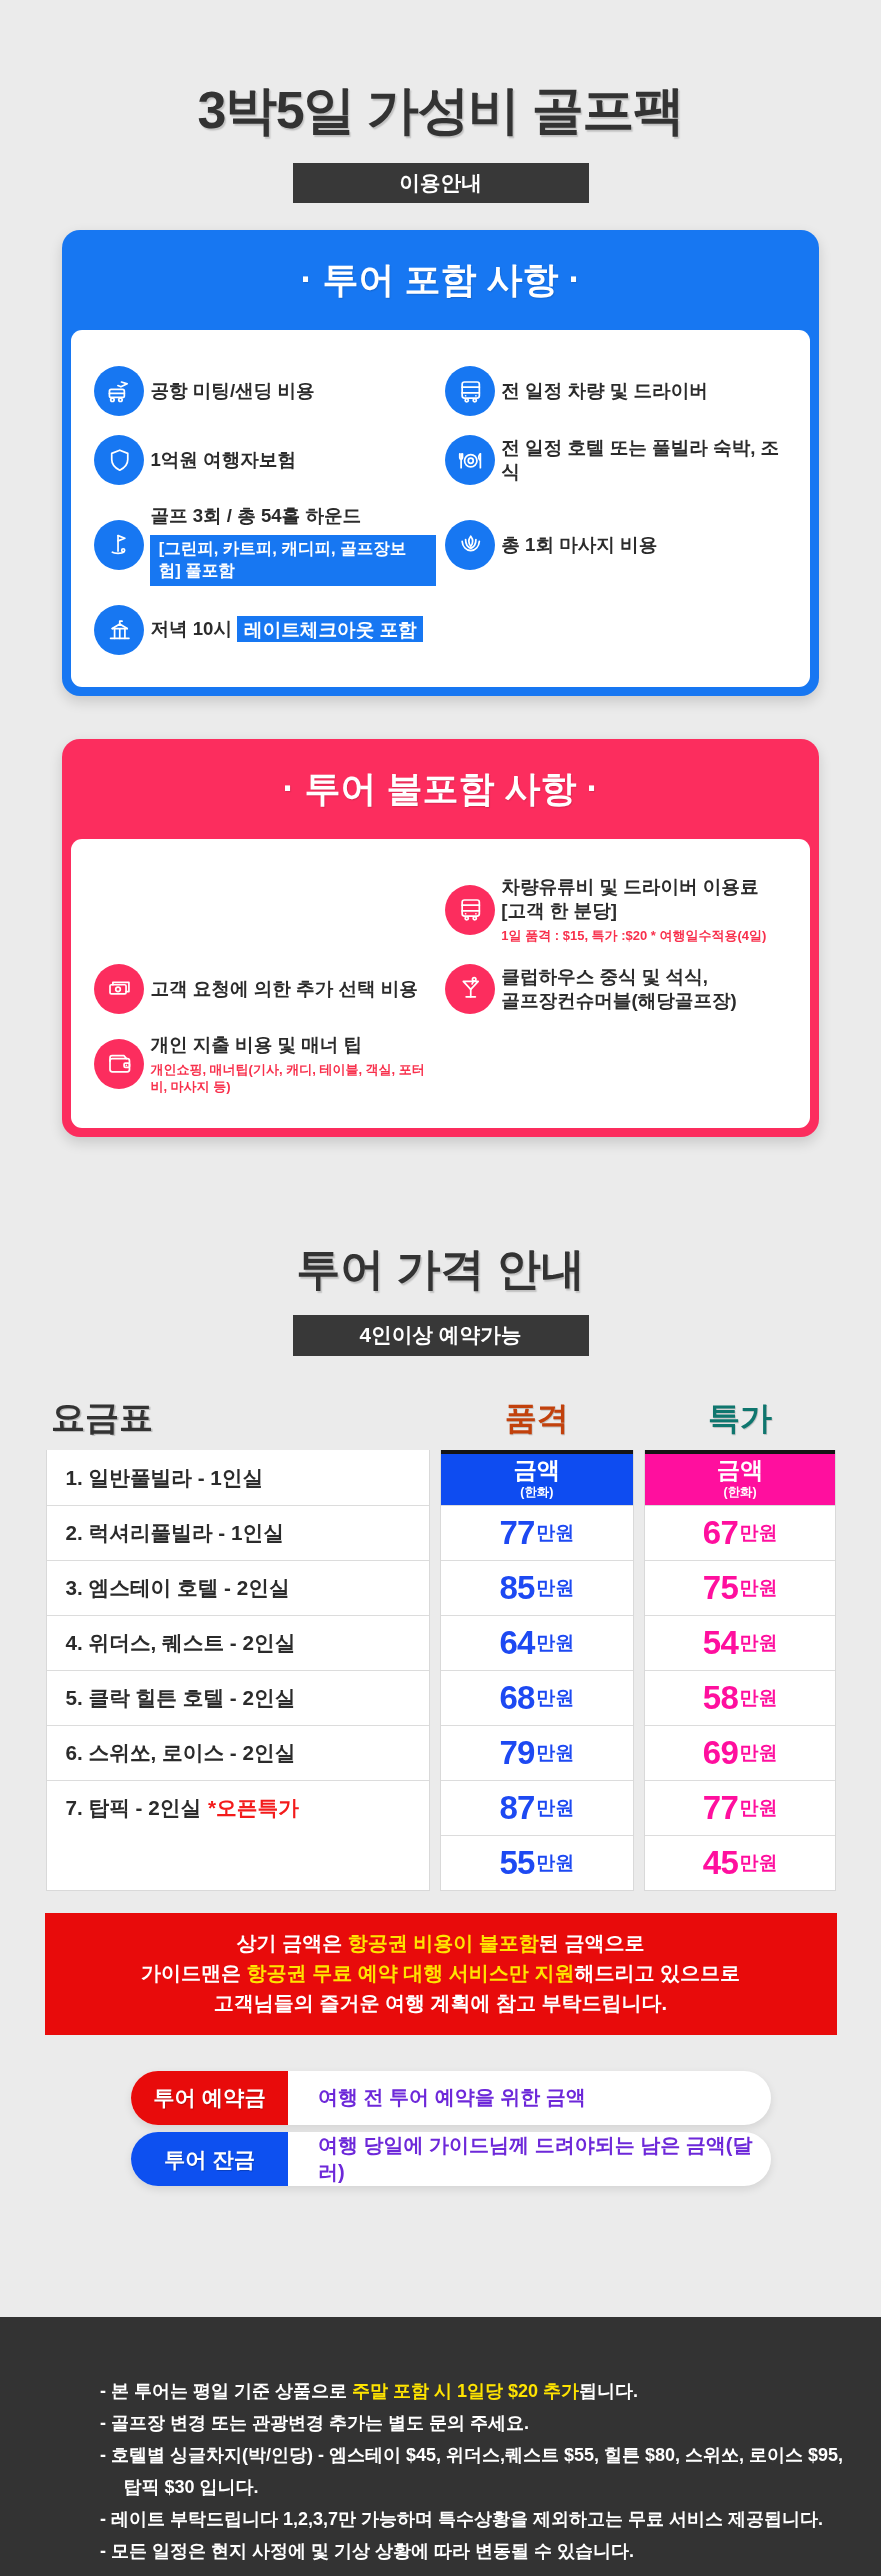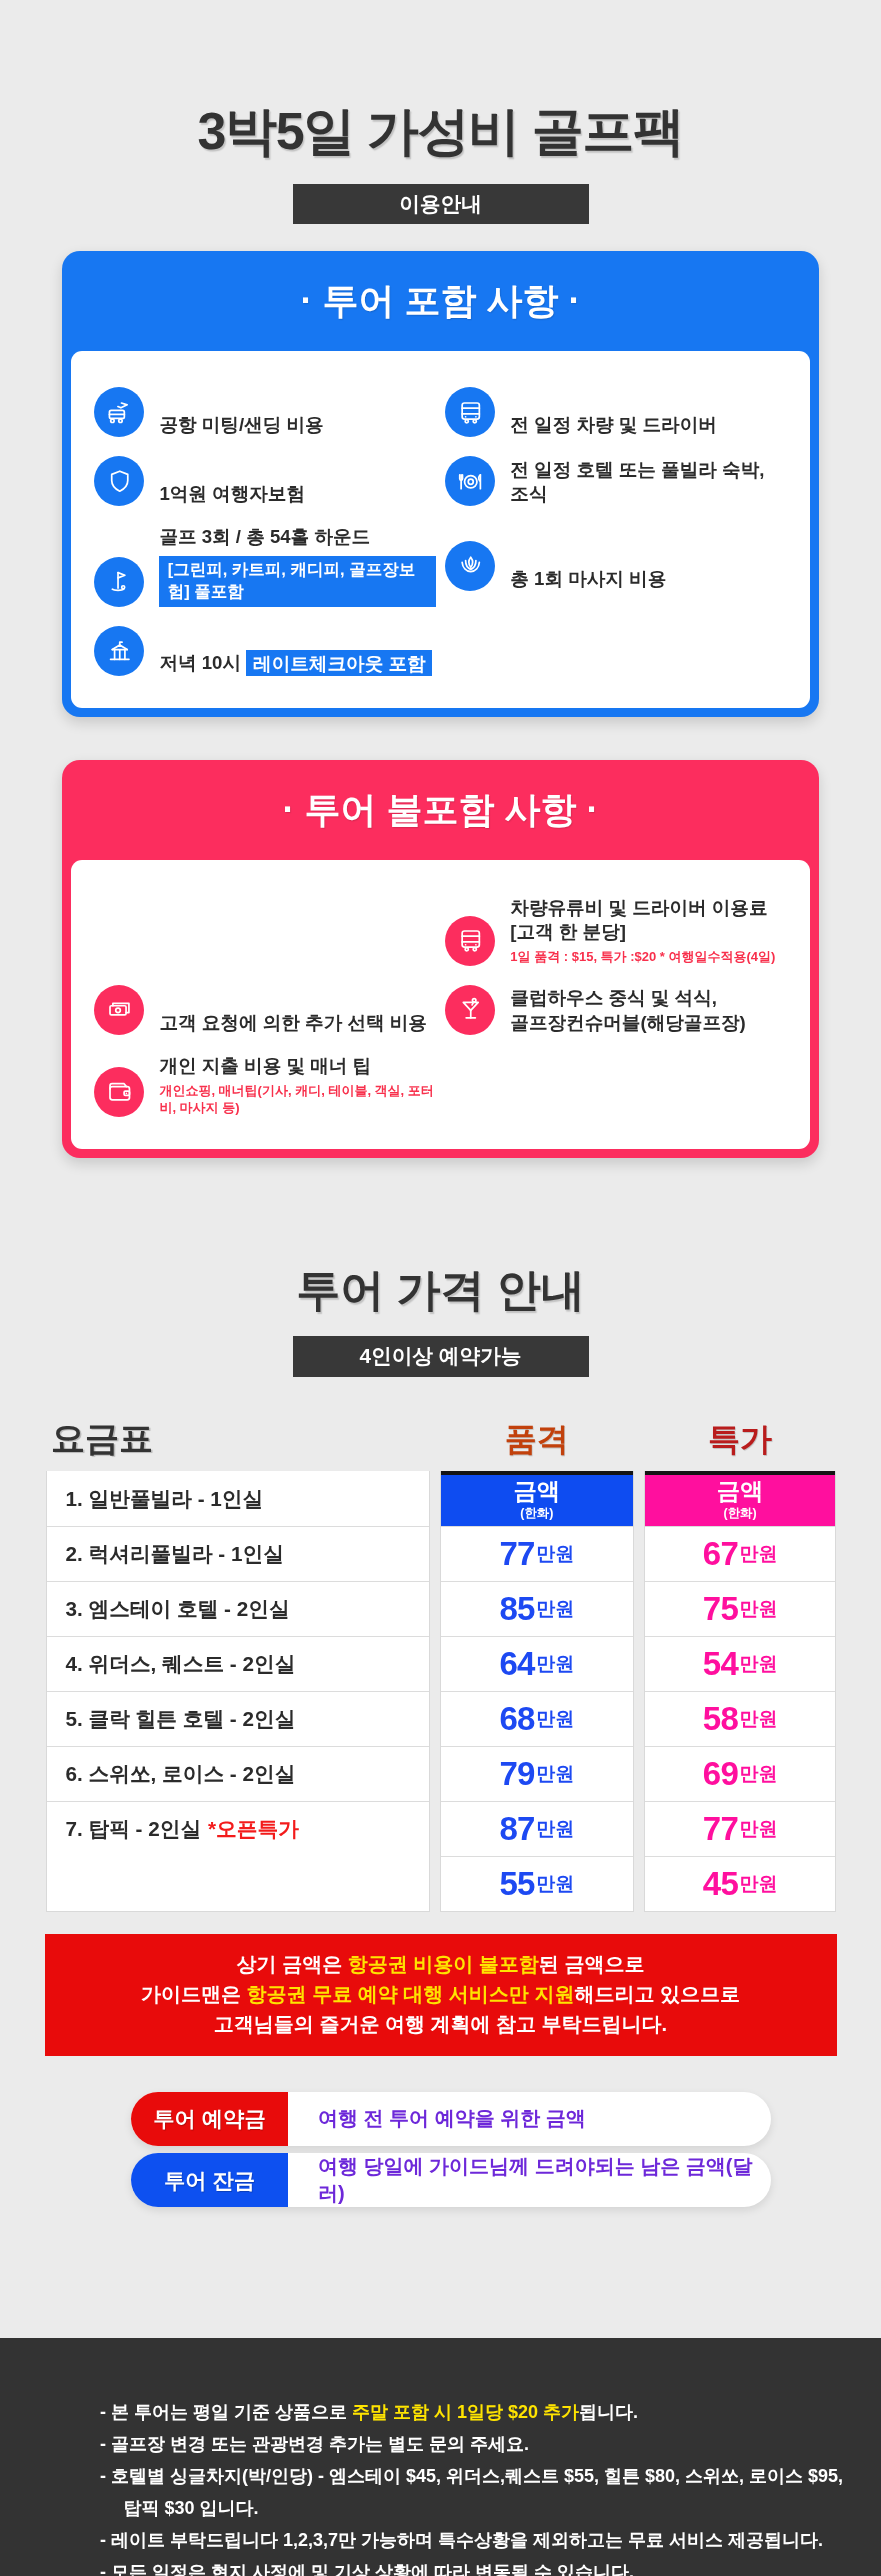--- a/index.html
+++ b/index.html
@@ -1,45 +1,45 @@
 <!DOCTYPE html>
 <html style="font-size:11px"><head>
 <meta charset="utf-8">
 <style>
   html,body{margin:0;padding:0;}
   body{width:881px;background:#ebebeb;font-family:"Liberation Sans",sans-serif;color:#333;}
   .header{text-align:center;padding-top:76px;}
-  .main-title{font-size:52px;font-weight:800;color:#333;letter-spacing:-1.4px;text-shadow:1.4px 2.1px 1.4px rgba(0,0,0,.18);margin-top:21px;}
+  .main-title{font-size:52px;font-weight:800;color:#333;letter-spacing:-1.4px;text-shadow:1.4px 2.1px 1.4px rgba(0,0,0,.18);}
   .dark-badge{display:inline-block;margin-top:16.5px;background:#383838;color:#fff;font-size:20.7px;font-weight:700;width:296px;padding:6.2px 0;text-align:center;}
   
   .feature-box{width:757px;margin:27.5px auto 0;border-radius:18px;padding:0 9px 9px;box-sizing:border-box;box-shadow:0 5.5px 12.4px rgba(0,0,0,.14);}
   .feature-box.included{background:#1777f2;}
   .feature-box.excluded{background:#fc2d5e;margin-top:43px;}
   .feature-title{text-align:center;color:#fff;font-size:36px;font-weight:800;padding:26px 0 25px;text-shadow:0.7px 1.4px 1.4px rgba(0,0,0,.15);}
   .feature-inner{background:#fff;border-radius:11px;padding:36px 23.4px 32px;}
   .feature-grid{display:grid;grid-template-columns:1fr 1fr;row-gap:19px;column-gap:9.6px;align-items:center;}
-  .feature-item{display:flex;align-items:flex-end;gap:15px;}
+  .feature-item{display:flex;align-items:center;gap:6px;}
   .icon-circle{width:50px;height:50px;border-radius:50%;flex:0 0 50px;display:flex;align-items:center;justify-content:center;}
   .included .icon-circle{background:#1777f2;}
   .excluded .icon-circle{background:#fc2d5e;}
   .icon-circle svg{width:27.5px;height:27.5px;stroke:#fff;fill:none;stroke-width:1.5;stroke-linecap:round;stroke-linejoin:round;}
   .item-text{font-size:18.6px;font-weight:700;color:#2b2b2b;line-height:1.3;}
   .item-badge{display:inline-block;background:#1777f2;color:#fff;font-size:16.5px;font-weight:700;padding:3.4px 8.3px;margin-top:6.2px;}
   .item-highlight{background:#1777f2;color:#fff;padding:2.8px 6.9px;font-weight:700;}
   .item-sub{font-size:13px;font-weight:700;color:#f8304c;margin-top:5px;line-height:1.3;}
   
   .price-title{text-align:center;font-size:44px;font-weight:800;color:#333;margin-top:103px;text-shadow:1.4px 2.1px 1.4px rgba(0,0,0,.18);}
   .price-badge-wrap{text-align:center;}
   .table-wrap{width:790px;margin:39px auto 0;}
   .grid3{display:grid;grid-template-columns:384px 194px 192px;column-gap:10.3px;}
   .table-top-labels{align-items:end;}
   .fee-label{font-size:34px;font-weight:800;color:#333;padding-left:5.5px;text-shadow:1.4px 1.4px 0.7px rgba(0,0,0,.22);}
   .col-label{text-align:center;font-size:32px;font-weight:800;text-shadow:0.7px 1.4px 0.7px rgba(0,0,0,.18);}
   .col-label.regular{color:#c2410c;}
-  .col-label.special{color:#b91c1c;}
+  .col-label.special{color:#0f766e;}
   .price-table{margin-top:9.6px;}
   .tcol{background:#fff;border:0.7px solid #d9d9d9;border-top:none;}
   .tcol-header{height:55px;border-top:4.1px solid #141414;box-sizing:border-box;display:flex;flex-direction:column;align-items:center;justify-content:center;color:#fff;}
   .tcol-header.cat{background:#8e8e8e;align-items:flex-start;padding-left:20.7px;}
   .tcol-header.blue{background:#0e4cf1;}
   .tcol-header.magenta{background:#ff0f9e;}
   .th-main{font-size:23.4px;font-weight:800;line-height:1.05;}
   .th-sub{font-size:12.4px;font-weight:700;margin-top:1.4px;}
   .trow{height:55px;box-sizing:border-box;display:flex;align-items:center;border-top:0.7px solid #dcdcdc;}
   .trow:first-of-type{border-top:none;}

